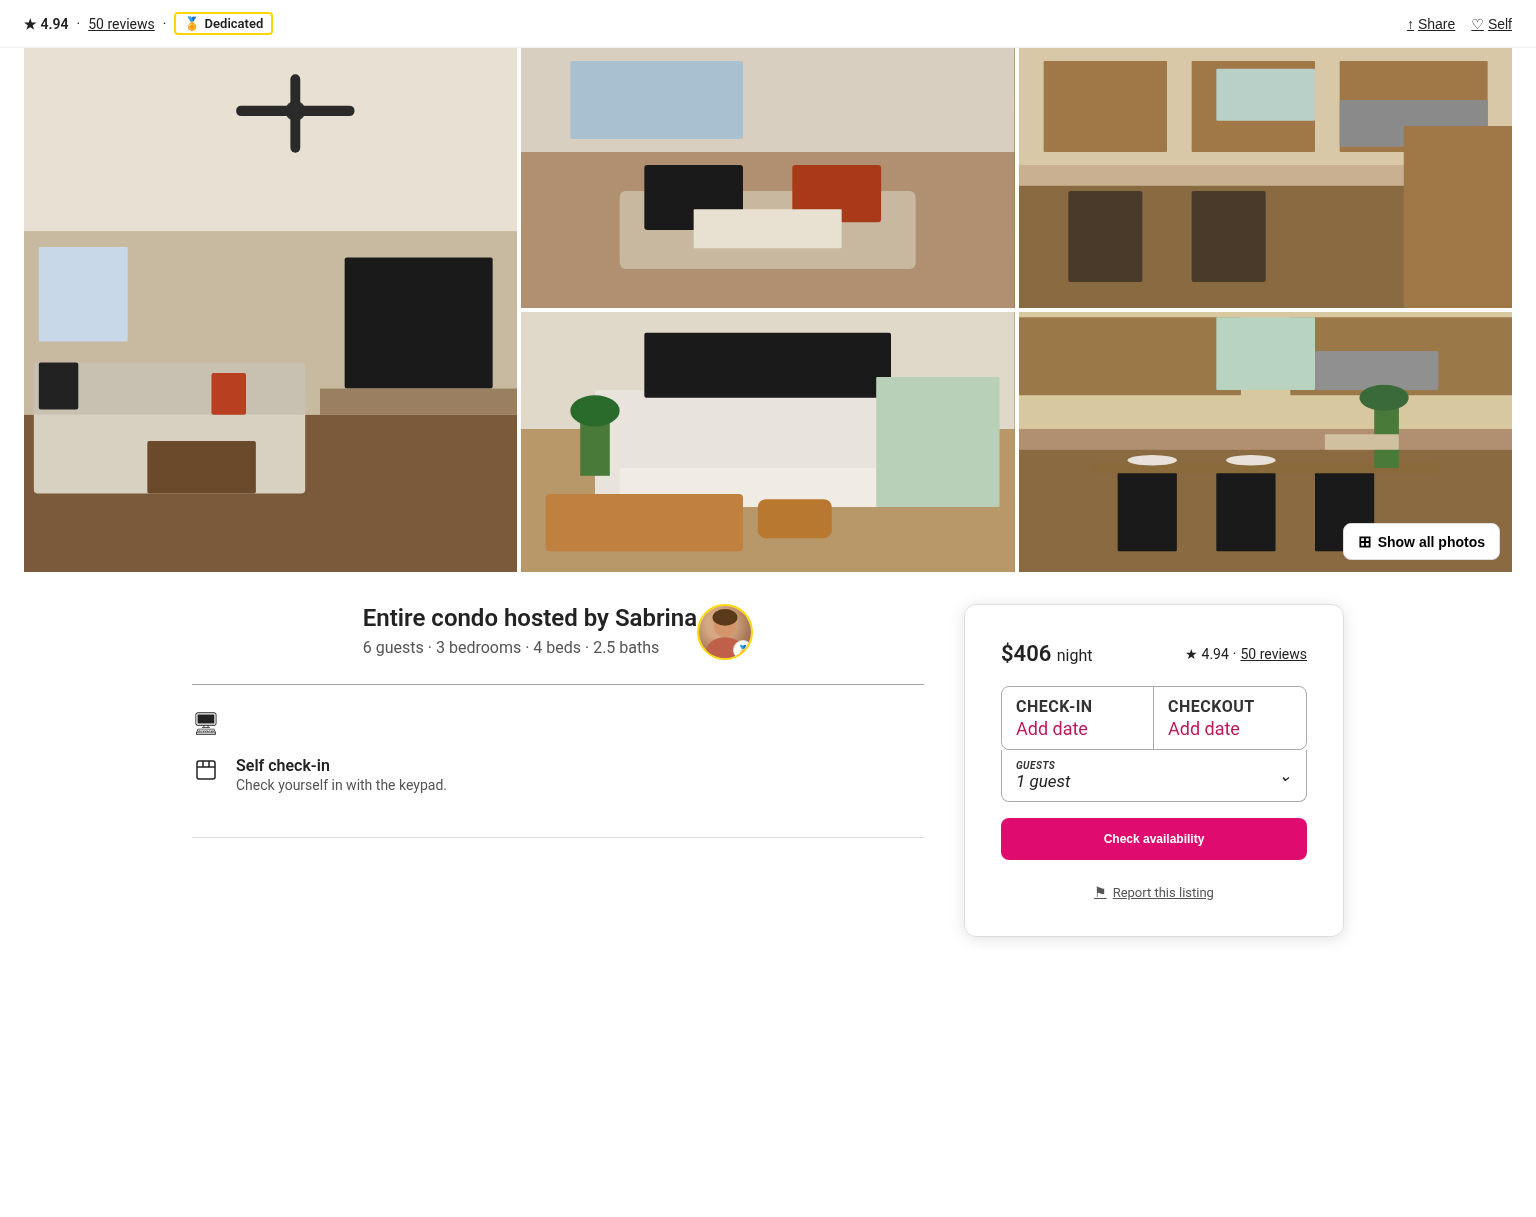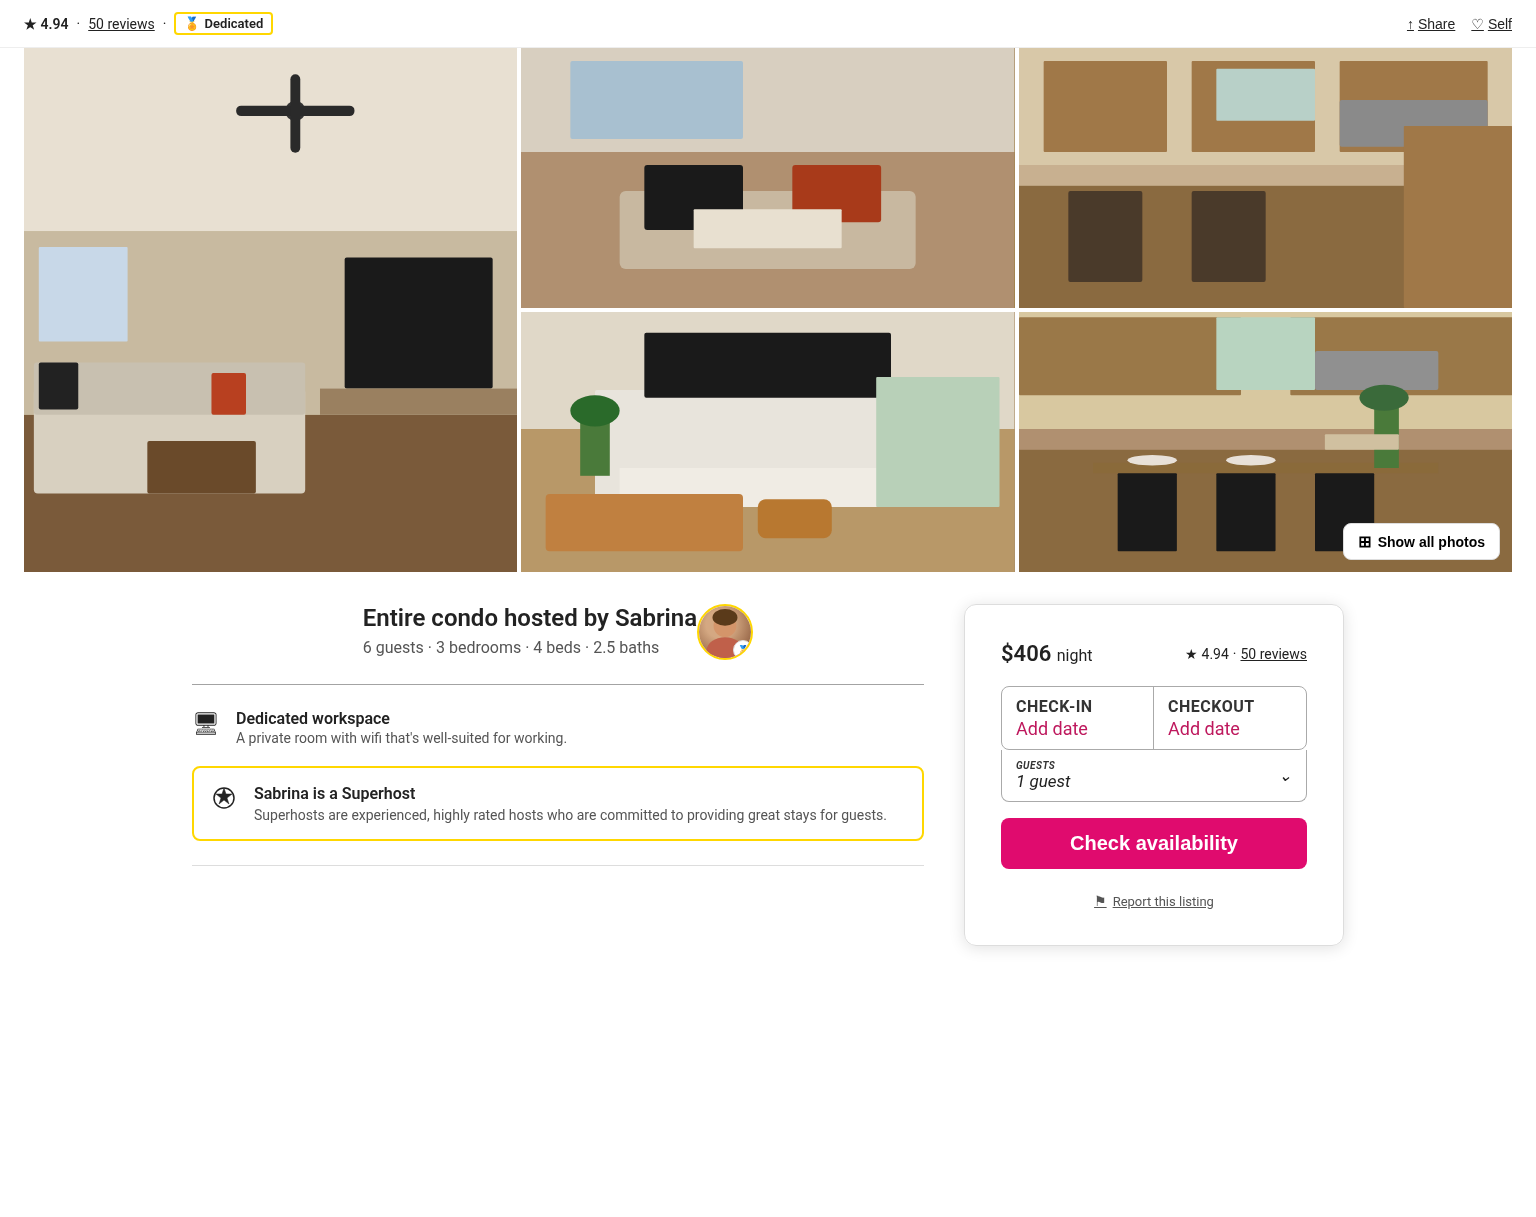--- a/index.html
+++ b/index.html
@@ -317,21 +317,21 @@
       color: #222;
     }
 
     .check-availability-btn {
       width: 100%;
       background: #e00b6e;
       color: #fff;
       border: none;
       border-radius: 8px;
       padding: 14px;
-      font-size: 20px;
+      font-size: 12px;
       font-weight: 600;
       cursor: pointer;
       margin-bottom: 16px;
     }
 
     .report-listing {
       display: flex;
       align-items: center;
       gap: 6px;
       font-size: 13px;
@@ -534,38 +534,36 @@
         </div>
         <div class="superhost-small-badge">
           <span style="font-size:10px; color: #e00b6e;">🏅</span>
         </div>
       </div>
     </div>
 
     <div class="amenities-section">
       <div class="amenity-item">
         <div class="amenity-icon">🖥</div>
-        <div class="amenity-content">
-          <div class="amenity-title">Dedicated workspace</div>
-          <div class="amenity-desc">A private room with wifi that's well-suited for working.</div>
-        </div>
-      </div>
-
-      <div class="superhost-highlight">
-        <div class="superhost-badge-icon">
-          <svg width="24" height="24" viewBox="0 0 24 24" xmlns="http://www.w3.org/2000/svg">
-            <circle cx="12" cy="12" r="10" stroke="#222" stroke-width="1.5" fill="none"></circle>
-            <path d="M12 2 L14 8 L20 8 L15 12 L17 18 L12 14 L7 18 L9 12 L4 8 L10 8 Z" fill="#222" stroke="#222" stroke-width="0.5"></path>
+      </div>
+      <div class="amenity-item">
+        <div class="amenity-icon">
+          <svg width="24" height="24" viewBox="0 0 24 24" fill="none" xmlns="http://www.w3.org/2000/svg">
+            <rect x="3" y="3" width="18" height="18" rx="2" stroke="#222" stroke-width="1.5" fill="none"></rect>
+            <line x1="3" y1="9" x2="21" y2="9" stroke="#222" stroke-width="1.5"></line>
+            <line x1="9" y1="3" x2="9" y2="9" stroke="#222" stroke-width="1.5"></line>
+            <line x1="15" y1="3" x2="15" y2="9" stroke="#222" stroke-width="1.5"></line>
           </svg>
         </div>
-        <div>
-          <div class="superhost-title">Sabrina is a Superhost</div>
-          <div class="superhost-desc">Superhosts are experienced, highly rated hosts who are committed to providing great stays for guests.</div>
+        <div class="amenity-content">
+          <div class="amenity-title">Self check-in</div>
+          <div class="amenity-desc">Check yourself in with the keypad.</div>
         </div>
       </div>
+
     </div>
   </div>
 
   <div class="booking-card">
     <div class="booking-price-row">
       <div class="price-display">
         <span>$406</span>
         <span class="price-night"> </span><span class="price-night">night</span>
       </div>
       <div class="booking-reviews">

